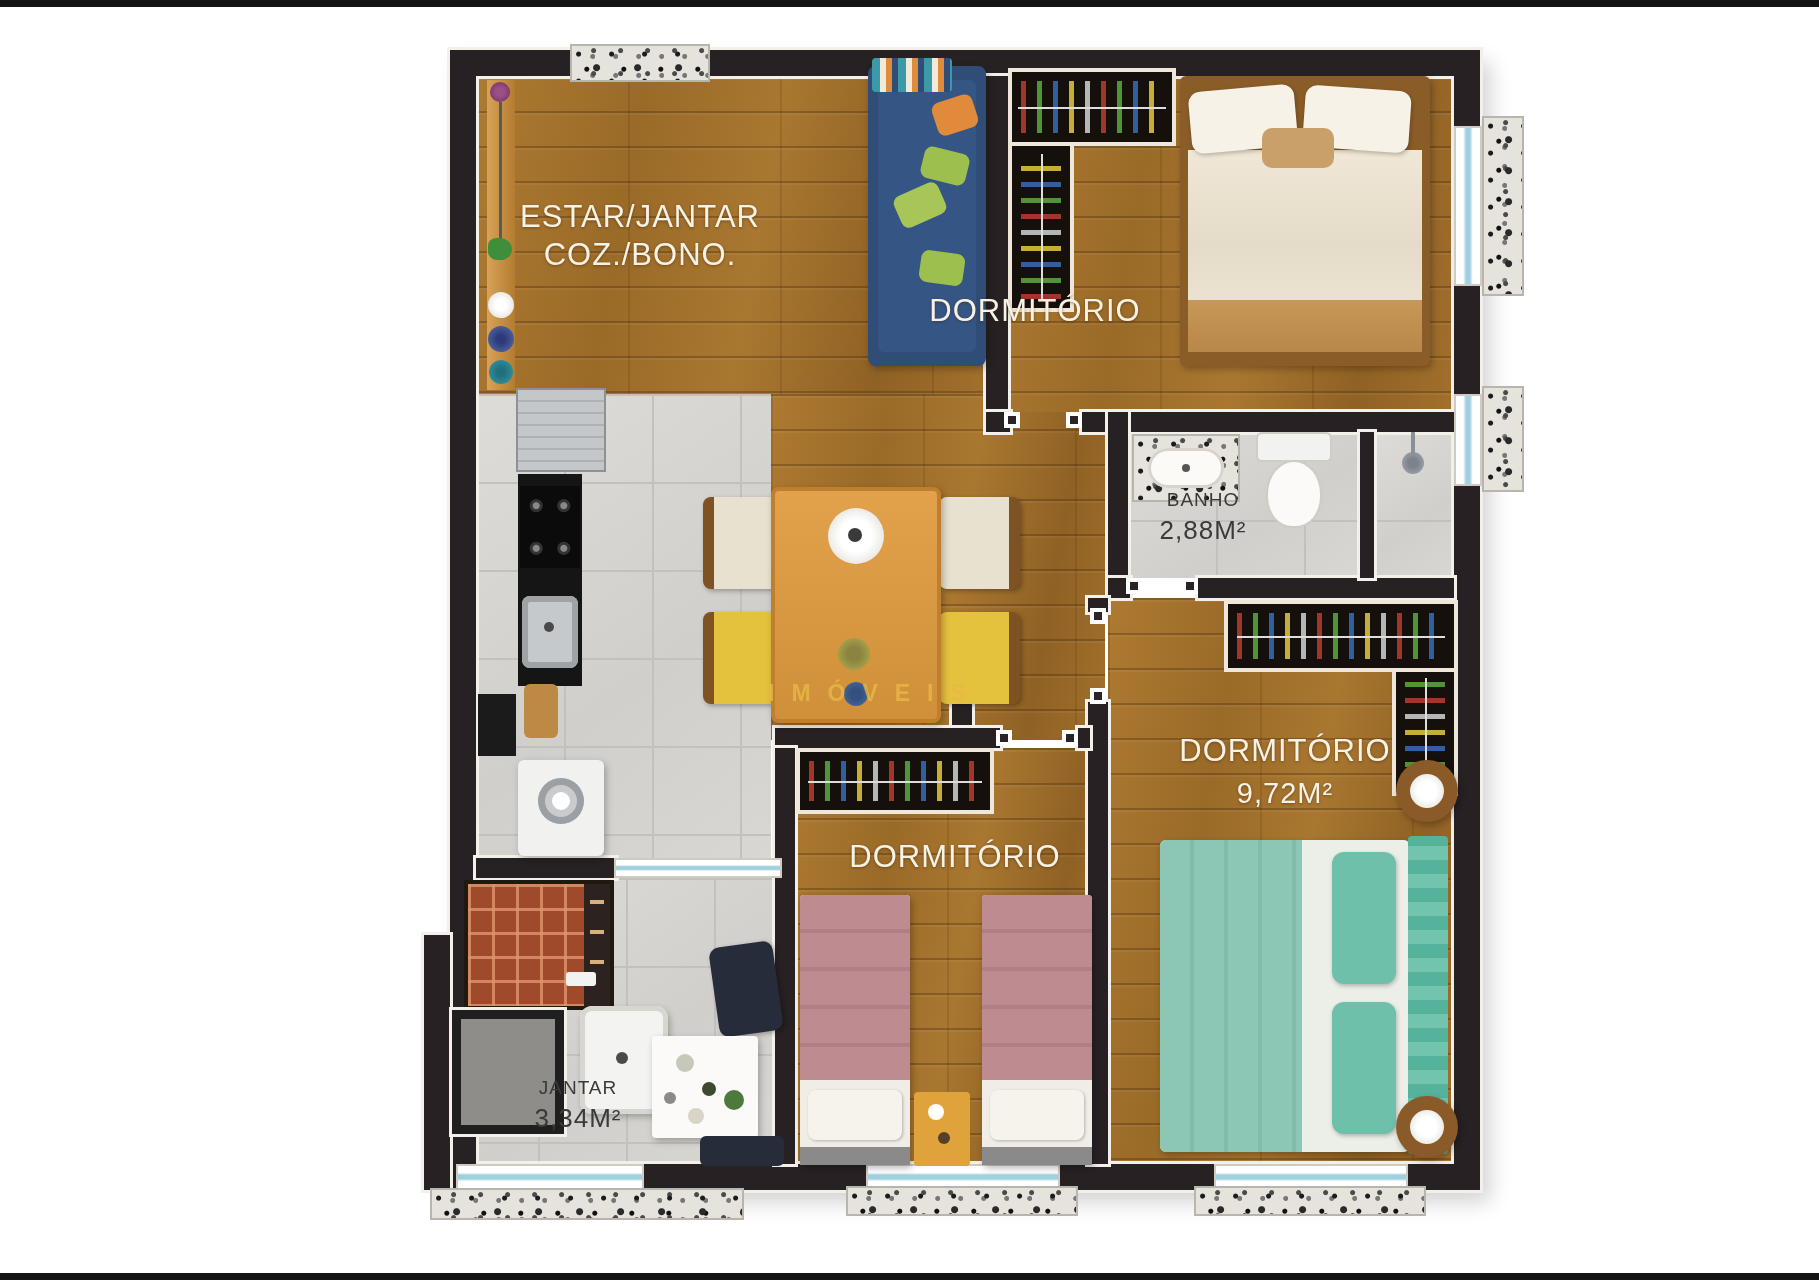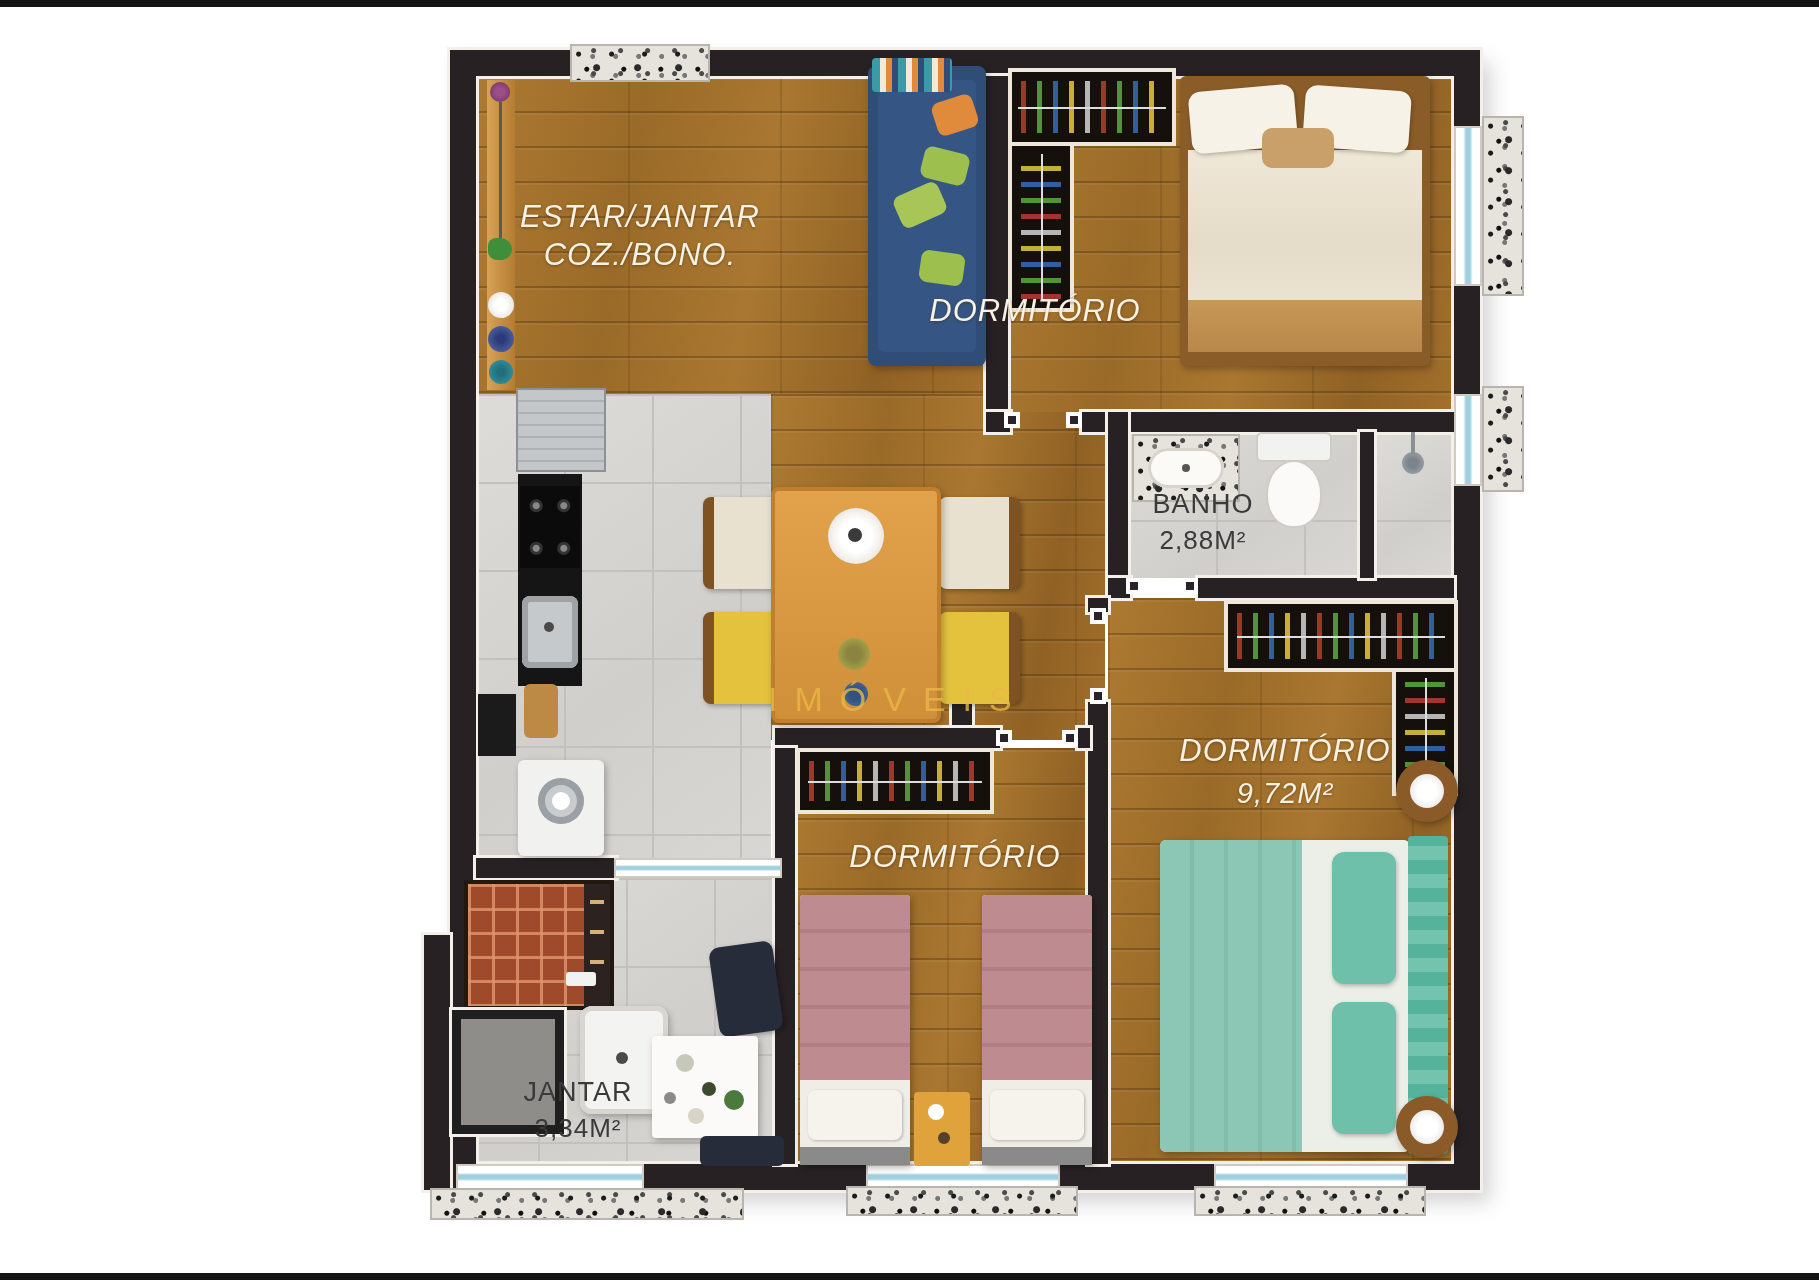--- a/index.html
+++ b/index.html
@@ -50,27 +50,27 @@
   .cooktop{position:absolute;background:#0b0b0b;background-image:
       radial-gradient(circle at 27% 24%, #888 3px, #333 4px 6px, #0b0b0b 7px 10px, transparent 11px),
       radial-gradient(circle at 73% 24%, #888 3px, #333 4px 6px, #0b0b0b 7px 10px, transparent 11px),
       radial-gradient(circle at 27% 76%, #888 3px, #333 4px 6px, #0b0b0b 7px 10px, transparent 11px),
       radial-gradient(circle at 73% 76%, #888 3px, #333 4px 6px, #0b0b0b 7px 10px, transparent 11px);}
 
   
   .label{position:absolute;text-align:center;letter-spacing:1px;line-height:1.22;}
   .label .nm{font-size:31px;}
   .label .ar{font-size:29px;margin-top:6px;}
-  .label.light{color:#f7f2e6;text-shadow:0 1px 3px rgba(60,30,0,.45);font-style:italic;}
+  .label.light{color:#f7f2e6;text-shadow:0 1px 3px rgba(60,30,0,.45);}
   .label.dark{color:#3a3a3a;}
-  .label.small .nm{font-size:27px;} .label.small .ar{font-size:26px;margin-top:4px;}
+  .label.small .nm{font-size:19px;} .label.small .ar{font-size:26px;margin-top:4px;}
 
   .wm-brand{position:absolute;left:632px;top:446px;font-size:172px;font-weight:800;
             letter-spacing:-2px;color:#f1a40b;opacity:.93;line-height:1;}
-  .wm-sub{position:absolute;left:768px;top:680px;font-size:34px;font-weight:400;
+  .wm-sub{position:absolute;left:768px;top:680px;font-size:23px;font-weight:700;
           letter-spacing:17px;color:#e9b845;opacity:.8;}
 </style>
 </head>
 <body>
 
 <div class="canvas">
   <div class="edge-bar" style="top:0;"></div>
   <div class="edge-bar" style="top:1273px;"></div>
 
   <div class="abs wood" style="left:476px;top:76px;width:510px;height:318px;"></div>

